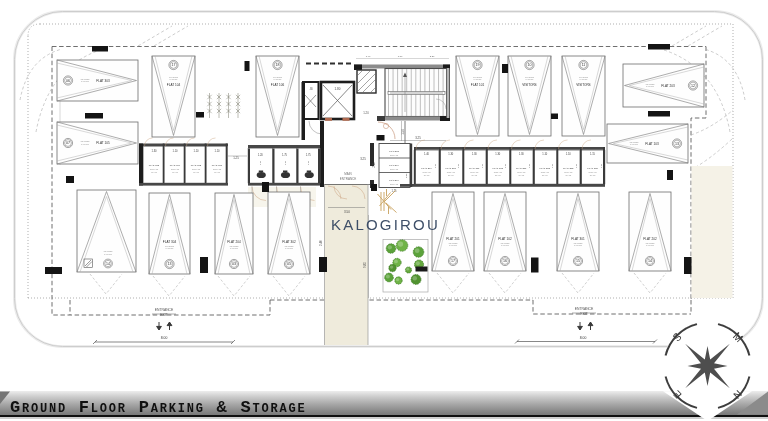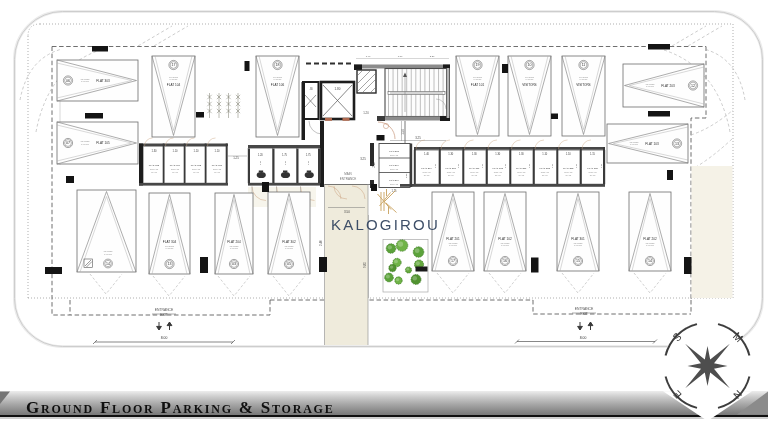--- a/index.html
+++ b/index.html
@@ -4,23 +4,23 @@
 <style>
   html,body { margin:0; padding:0; background:#ffffff; width:768px; height:421px; overflow:hidden; }
   * { font-family: "Liberation Sans", sans-serif; }
   #banner {
     position:absolute; left:0; top:391px; width:768px; height:25.5px;
     background: linear-gradient(to bottom, #ededed 0%, #cccccc 22%, #a8a8a8 50%, #8e8e8e 72%, #707070 100%);
   }
   #banner-black { position:absolute; left:0; top:414.5px; width:768px; height:2.8px; background:#101010; }
   #banner-under { position:absolute; left:0; top:417.3px; width:768px; height:1.5px; background:#cfcfcf; }
   #banner-text {
-    position:absolute; left:26px; top:397.5px; font-size:17px; font-weight:bold;
+    position:absolute; left:10px; top:397.5px; font-size:17px; font-weight:bold;
     letter-spacing:1.78px; color:#101010; font-variant:small-caps;
-    font-family:Liberation Serif, serif; white-space:nowrap;
+    font-family:Liberation Mono, monospace; white-space:nowrap;
   }
 </style>
 </head>
 <body>
 <svg width="768" height="421" viewBox="0 0 768 421" style="position:absolute;left:0;top:0;filter:blur(0.28px)">
 
 <rect x="0" y="0" width="768" height="421" fill="#ffffff"></rect>
 
 <rect x="14.5" y="11.5" width="748" height="335" rx="48" fill="#ffffff" stroke="#ececec" stroke-width="3"></rect>
     <rect x="14.5" y="11.5" width="748" height="335" rx="48" fill="none" stroke="#cdcdcd" stroke-width="1"></rect>

